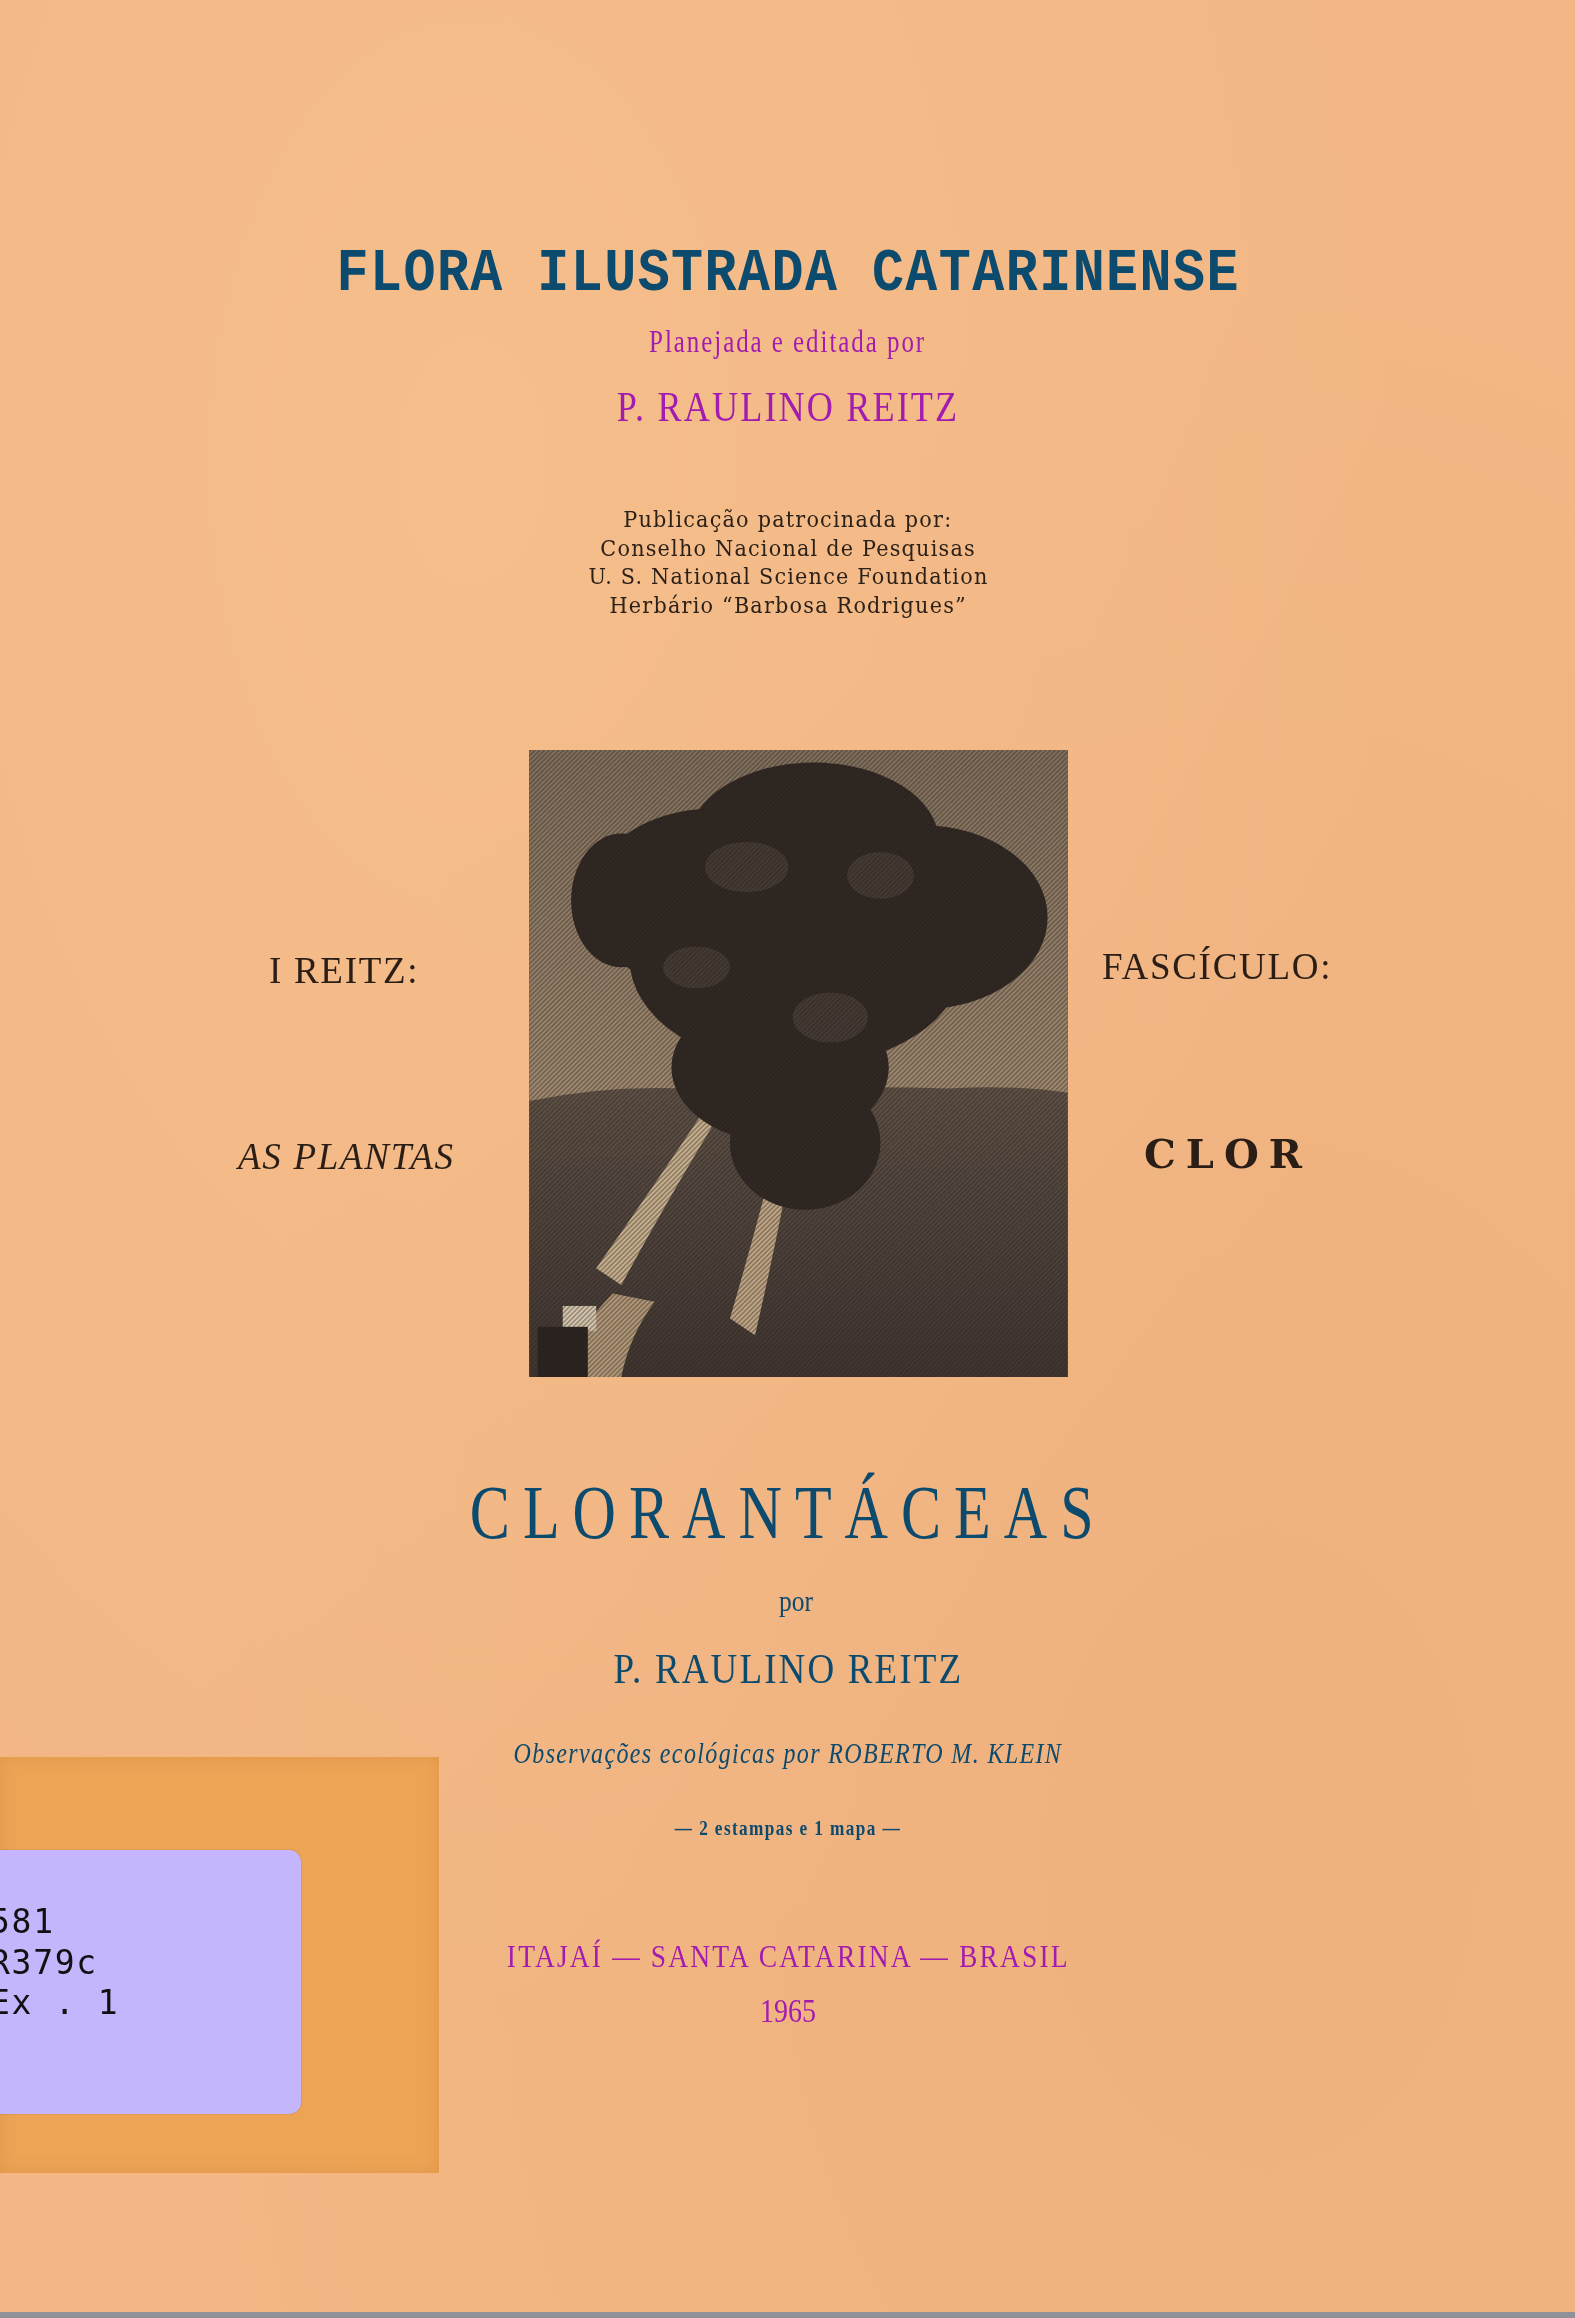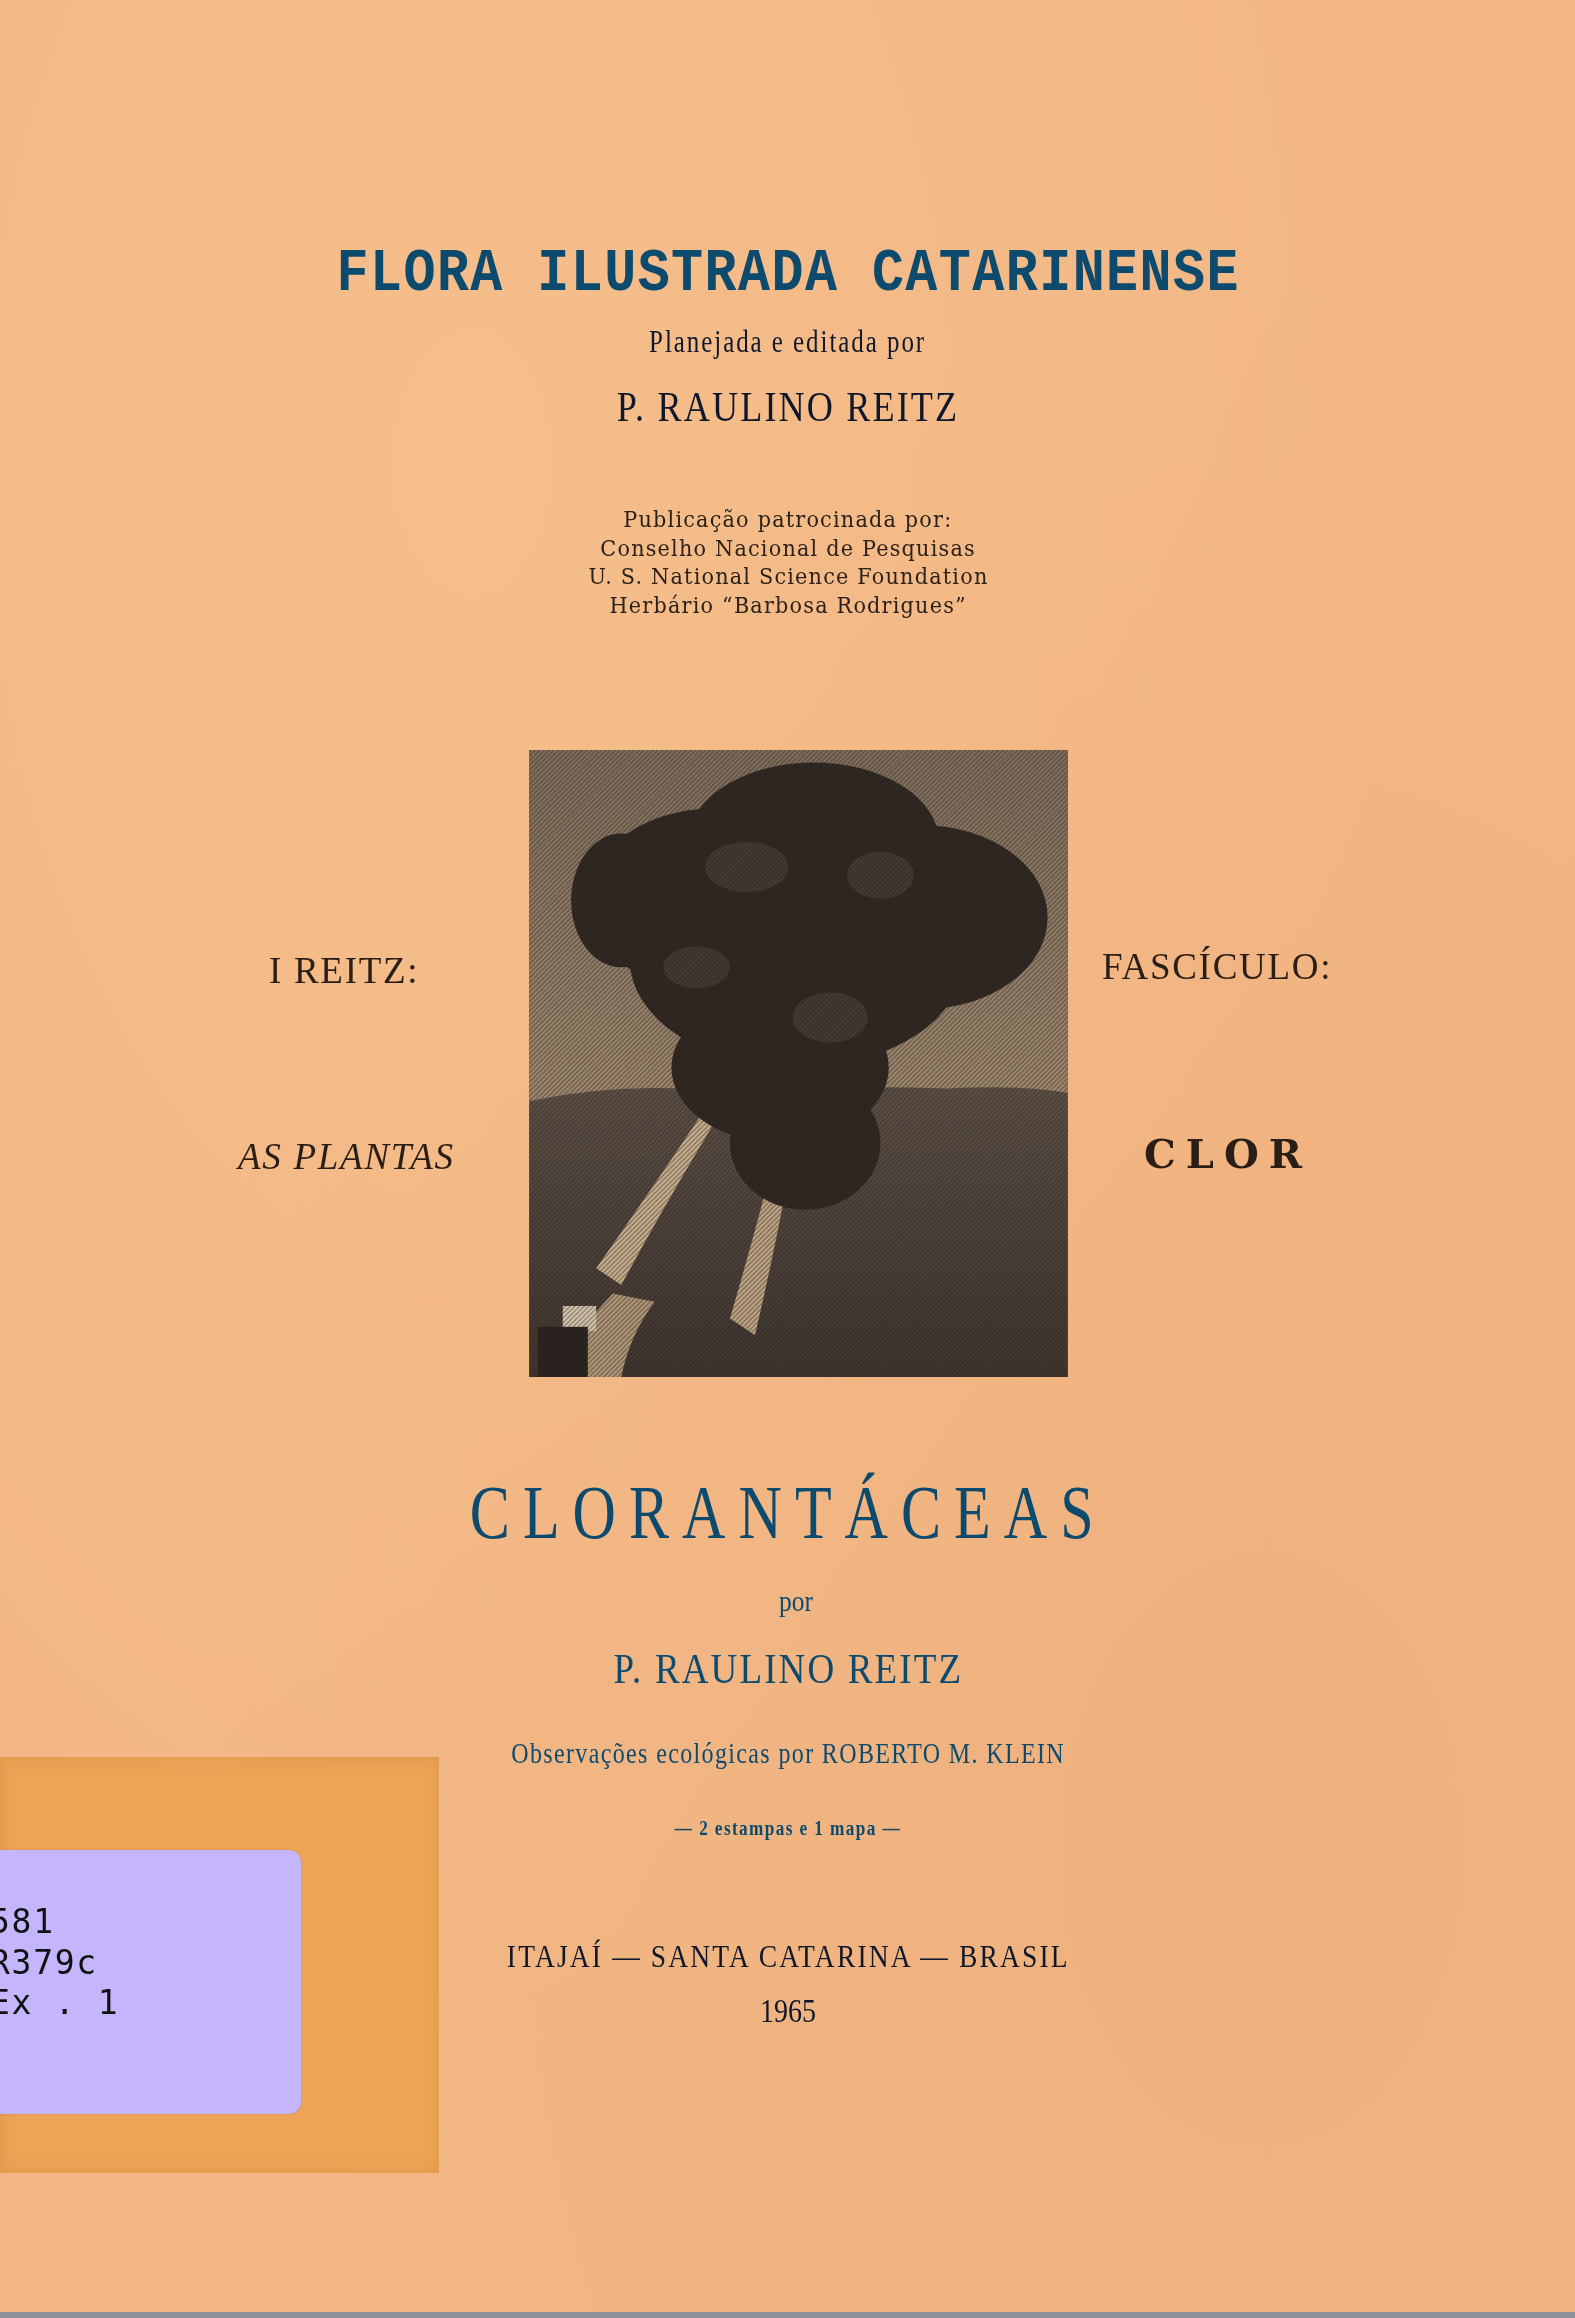--- a/index.html
+++ b/index.html
@@ -11,21 +11,21 @@
   .paper {
     position: absolute; left: 0; top: 0; width: 1576px; height: 2312px;
     background:
       radial-gradient(ellipse at 30% 20%, rgba(255,210,160,0.25), rgba(0,0,0,0) 60%),
       radial-gradient(ellipse at 80% 80%, rgba(230,160,110,0.25), rgba(0,0,0,0) 60%),
       #F2B784;
   }
   .bottom-strip { position: absolute; left: 0; top: 2312px; width: 1576px; height: 6.7px; background: #8E9298; }
   .line {
     position: absolute; left: 0; width: 1576px; text-align: center;
-    white-space: nowrap; color: #0f172a;
+    white-space: nowrap; color: #a21caf;
   }
   .cond { display: inline-block; transform-origin: center center; }
   .title { top: 243px; font-family: Liberation Mono, monospace; font-weight: bold; font-size: 62px; line-height: 62px; letter-spacing: 1.7px; color: #0c4a6e; }
   .title .cond { transform: scaleX(0.86); }
   .sub1 { top: 323px; font-family: "Liberation Serif", serif; font-size: 32px; line-height: 37px; letter-spacing: 2.5px; }
   .sub1 .cond { transform: scaleX(0.78); }
   .editor { top: 386px; font-family: "Liberation Serif", serif; font-size: 42px; line-height: 43px; letter-spacing: 2.5px; }
   .editor .cond { transform: scaleX(0.86); }
   .sponsor { font-family: "DejaVu Serif", serif; font-size: 22.6px; line-height: 28.4px; letter-spacing: 1.3px; color: #2C2119; }
   .sponsor .cond { transform: scaleX(0.92); }
@@ -43,21 +43,21 @@
   .fasc { left: 1102px; top: 948px; font-size: 37px; line-height: 38px; letter-spacing: 1.7px; }
   .clor { left: 1144px; top: 1133px; font-size: 40px; line-height: 42px; font-weight: bold; letter-spacing: 10px; font-family: "DejaVu Serif", serif; }
 
   .red { color: #0c4a6e; }
   .family { top: 1474px; font-family: "Liberation Serif", serif; font-size: 77px; line-height: 77px; letter-spacing: 16.7px; }
   .family .cond { transform: scaleX(0.78); }
   .por { top: 1584px; font-family: "Liberation Serif", serif; font-size: 30px; line-height: 33px; padding-left: 8px; }
   .por .cond { transform: scaleX(0.85); }
   .author { top: 1646px; font-family: "Liberation Serif", serif; font-size: 43px; line-height: 45px; letter-spacing: 2.5px; }
   .author .cond { transform: scaleX(0.86); }
-  .obs { top: 1736px; font-family: "Liberation Serif", serif; font-size: 30px; line-height: 33px; letter-spacing: 1.7px; }
+  .obs { top: 1736px; font-family: "Liberation Serif", serif; font-size: 30px; line-height: 33px; letter-spacing: 1.7px; font-style: italic; }
   .obs .cond { transform: scaleX(0.80); }
   .plates { top: 1812px; font-family: "Liberation Serif", serif; font-weight: bold; font-size: 21px; line-height: 33px; letter-spacing: 1.7px; }
   .plates .cond { transform: scaleX(0.82); }
 
   .place { top: 1939px; font-family: "Liberation Serif", serif; font-size: 32px; line-height: 35px; letter-spacing: 2.5px; }
   .place .cond { transform: scaleX(0.86); }
   .year { top: 1994px; font-family: "Liberation Serif", serif; font-size: 33px; line-height: 35px; }
   .year .cond { transform: scaleX(0.85); }
 
   .tape {

